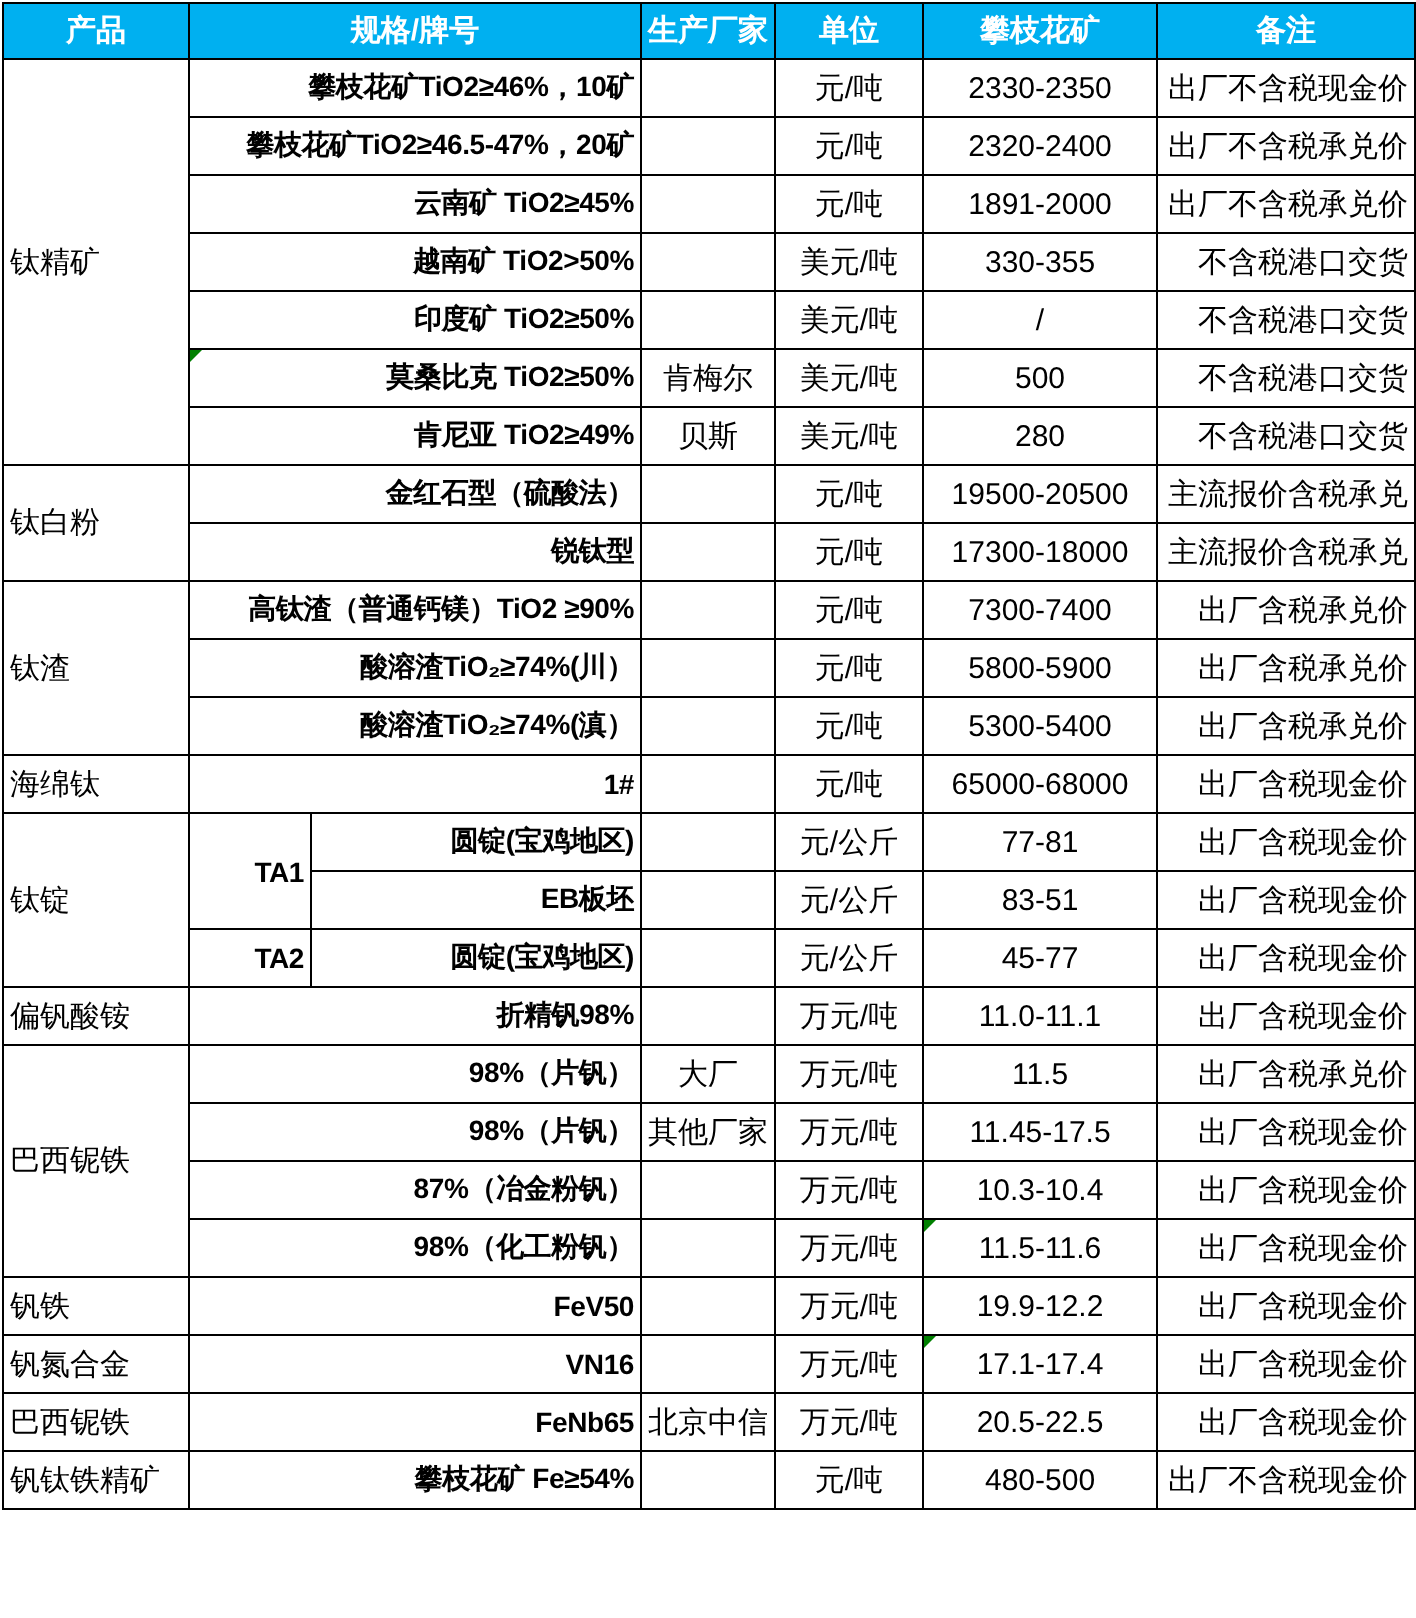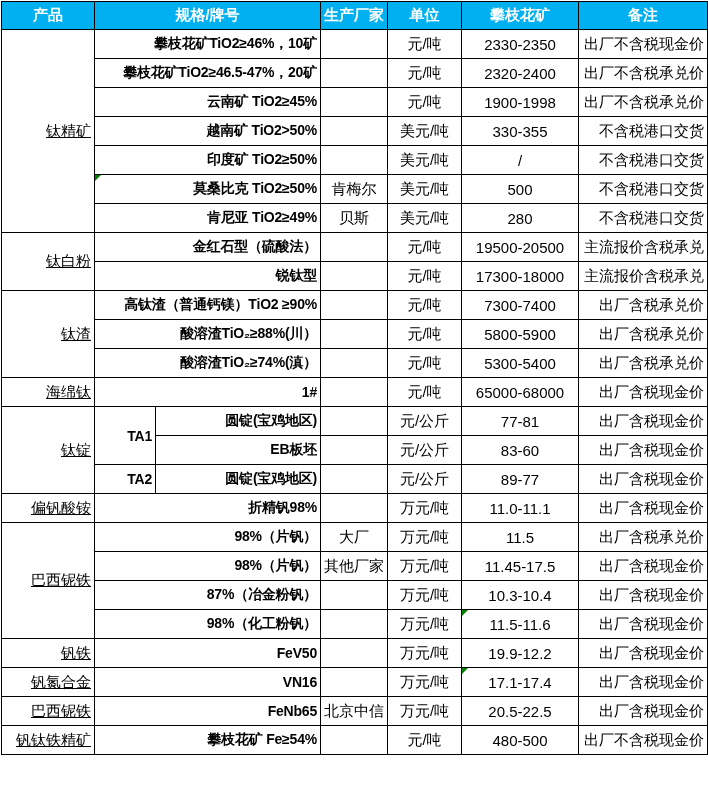--- a/index.html
+++ b/index.html
@@ -34,21 +34,21 @@
   th {
     background: var(--header-bg, #00B0F0);
     color: var(--header-text, #fff);
     font-weight: bold;
     text-align: center;
     height: 27px;
     font-size: 15px;
   }
   td.center  { text-align: center; }
   td.left    { text-align: right; }
-  td.product { text-align: right; text-decoration: underline; }
+  td.product { text-align: left; }
   td.spec    { text-align: right; font-size: 14px; letter-spacing: -0.2px; font-weight: bold; }
   td.flagged { position: relative; }
   .corner-flag {
     position: absolute;
     top: 0; left: 0;
     width: 0; height: 0;
     border-top: 6px solid var(--flag, #008000);
     border-right: 6px solid transparent;
   }
 </style>
@@ -89,21 +89,21 @@
           <td class="spec" colspan="2"><span>攀枝花矿TiO2≥46.5-47%，20矿</span></td>
           <td class="center"><span></span></td>
           <td class="center"><span>元/吨</span></td>
           <td class="center"><span>2320-2400</span></td>
           <td class="left"><span>出厂不含税承兑价</span></td>
         </tr>
         <tr>
           <td class="spec" colspan="2"><span>云南矿 TiO2≥45%</span></td>
           <td class="center"><span></span></td>
           <td class="center"><span>元/吨</span></td>
-          <td class="center"><span>1900-1998</span></td>
+          <td class="center"><span>1891-2000</span></td>
           <td class="left"><span>出厂不含税承兑价</span></td>
         </tr>
         <tr>
           <td class="spec" colspan="2"><span>越南矿 TiO2&gt;50%</span></td>
           <td class="center"><span></span></td>
           <td class="center"><span>美元/吨</span></td>
           <td class="center"><span>330-355</span></td>
           <td class="left"><span>不含税港口交货</span></td>
         </tr>
         <tr>
@@ -144,21 +144,21 @@
         </tr>
         <tr>
           <td class="product" rowspan="3"><span>钛渣</span></td>
           <td class="spec" colspan="2"><span>高钛渣（普通钙镁）TiO2 ≥90%</span></td>
           <td class="center"><span></span></td>
           <td class="center"><span>元/吨</span></td>
           <td class="center"><span>7300-7400</span></td>
           <td class="left"><span>出厂含税承兑价</span></td>
         </tr>
         <tr>
-          <td class="spec" colspan="2"><span>酸溶渣TiO₂≥88%(川）</span></td>
+          <td class="spec" colspan="2"><span>酸溶渣TiO₂≥74%(川）</span></td>
           <td class="center"><span></span></td>
           <td class="center"><span>元/吨</span></td>
           <td class="center"><span>5800-5900</span></td>
           <td class="left"><span>出厂含税承兑价</span></td>
         </tr>
         <tr>
           <td class="spec" colspan="2"><span>酸溶渣TiO₂≥74%(滇）</span></td>
           <td class="center"><span></span></td>
           <td class="center"><span>元/吨</span></td>
           <td class="center"><span>5300-5400</span></td>
@@ -178,29 +178,29 @@
           <td class="spec"><span>圆锭(宝鸡地区)</span></td>
           <td class="center"><span></span></td>
           <td class="center"><span>元/公斤</span></td>
           <td class="center"><span>77-81</span></td>
           <td class="left"><span>出厂含税现金价</span></td>
         </tr>
         <tr>
           <td class="spec"><span>EB板坯</span></td>
           <td class="center"><span></span></td>
           <td class="center"><span>元/公斤</span></td>
-          <td class="center"><span>83-60</span></td>
+          <td class="center"><span>83-51</span></td>
           <td class="left"><span>出厂含税现金价</span></td>
         </tr>
         <tr>
           <td class="spec" rowspan="1"><span>TA2</span></td>
           <td class="spec"><span>圆锭(宝鸡地区)</span></td>
           <td class="center"><span></span></td>
           <td class="center"><span>元/公斤</span></td>
-          <td class="center"><span>89-77</span></td>
+          <td class="center"><span>45-77</span></td>
           <td class="left"><span>出厂含税现金价</span></td>
         </tr>
         <tr>
           <td class="product" rowspan="1"><span>偏钒酸铵</span></td>
           <td class="spec" colspan="2"><span>折精钒98%</span></td>
           <td class="center"><span></span></td>
           <td class="center"><span>万元/吨</span></td>
           <td class="center"><span>11.0-11.1</span></td>
           <td class="left"><span>出厂含税现金价</span></td>
         </tr>

